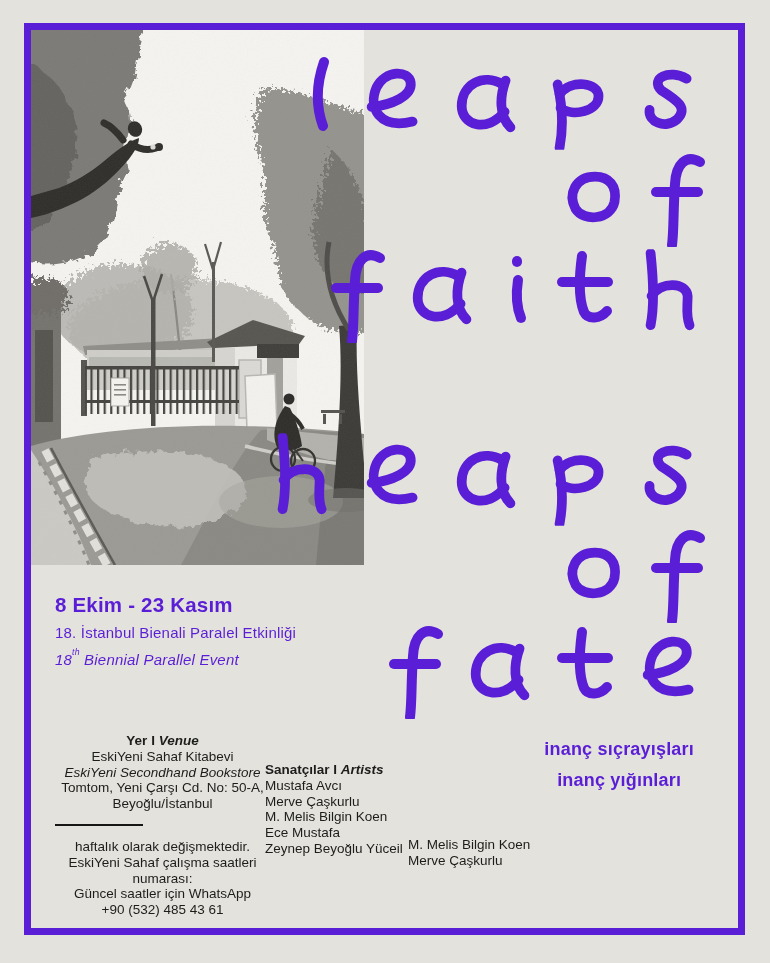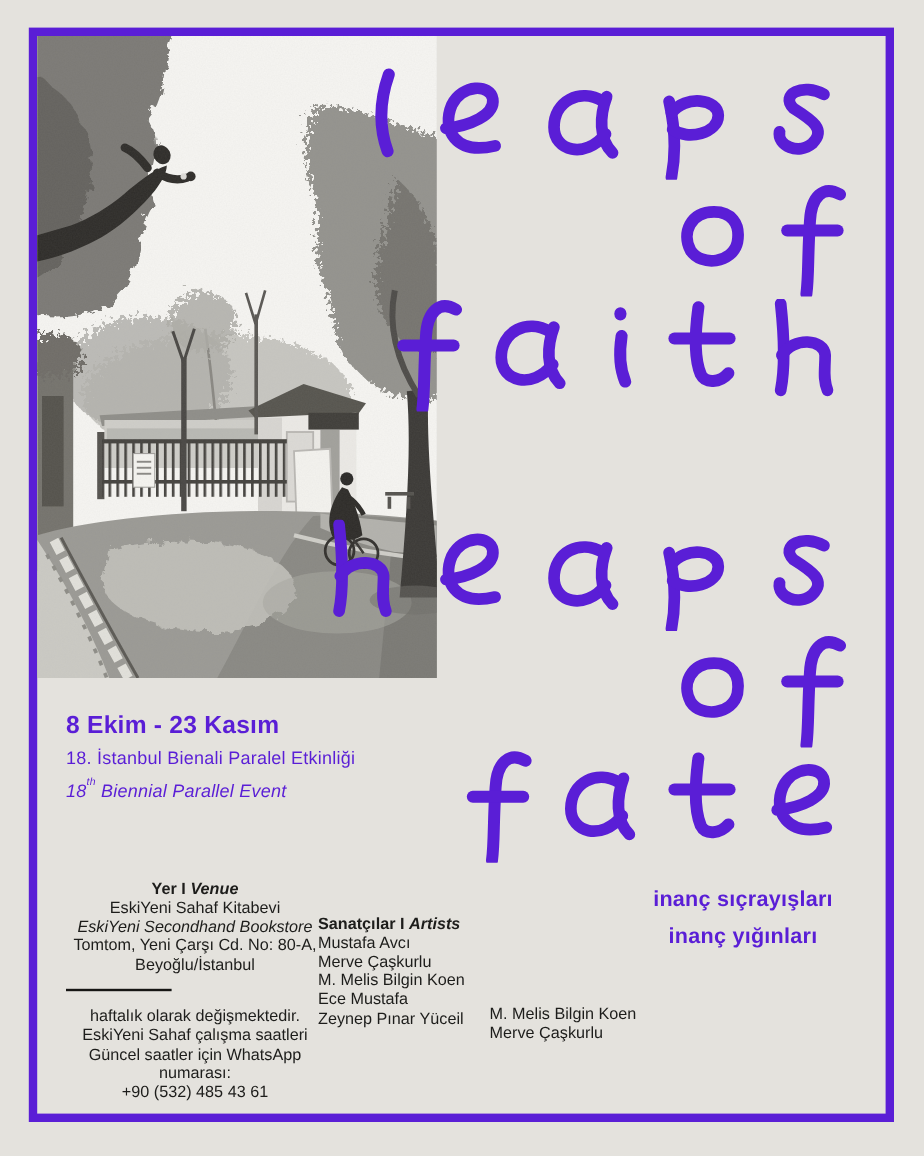--- a/index.html
+++ b/index.html
@@ -255,40 +255,40 @@
 <section class="dates">
   <div class="date-line strong">8 Ekim - 23 Kasım</div>
   <div class="date-line d-sm">18. İstanbul Bienali Paralel Etkinliği</div>
   <div class="date-line d-sm italic">18<sup>th</sup> Biennial Parallel Event</div>
 </section>
 
 <section class="info venue">
   <div class="blk-head"><span>Yer</span> <span>I</span> <span class="it">Venue</span></div>
   <div class="line">EskiYeni Sahaf Kitabevi</div>
   <div class="line it">EskiYeni Secondhand Bookstore</div>
-  <div class="line">Tomtom, Yeni Çarşı Cd. No: 80-A,</div>
+  <div class="line">Tomtom, Yeni Çarşı Cd. No: 50-A,</div>
   <div class="line">Beyoğlu/İstanbul</div>
   <div class="divider"></div>
   <div>
       <div class="line">haftalık olarak değişmektedir.</div>
       <div class="line">EskiYeni Sahaf çalışma saatleri</div>
+      <div class="line">numarası:</div>
       <div class="line">Güncel saatler için WhatsApp</div>
-      <div class="line">numarası:</div>
       <div class="line">+90 (532) 485 43 61</div>
     </div>
 </section>
 
 <section class="info artists">
   <div class="blk-head"><span>Sanatçılar</span> <span>I</span> <span class="it">Artists</span></div>
   <div>
       <div class="line">Mustafa Avcı</div>
       <div class="line">Merve Çaşkurlu</div>
       <div class="line">M. Melis Bilgin Koen</div>
       <div class="line">Ece Mustafa</div>
-      <div class="line">Zeynep Pınar Yüceil</div>
+      <div class="line">Zeynep Beyoğlu Yüceil</div>
     </div>
 </section>
 
 <section class="info curators">
   <div>
       <div class="line">M. Melis Bilgin Koen</div>
       <div class="line">Merve Çaşkurlu</div>
     </div>
 </section>
 

